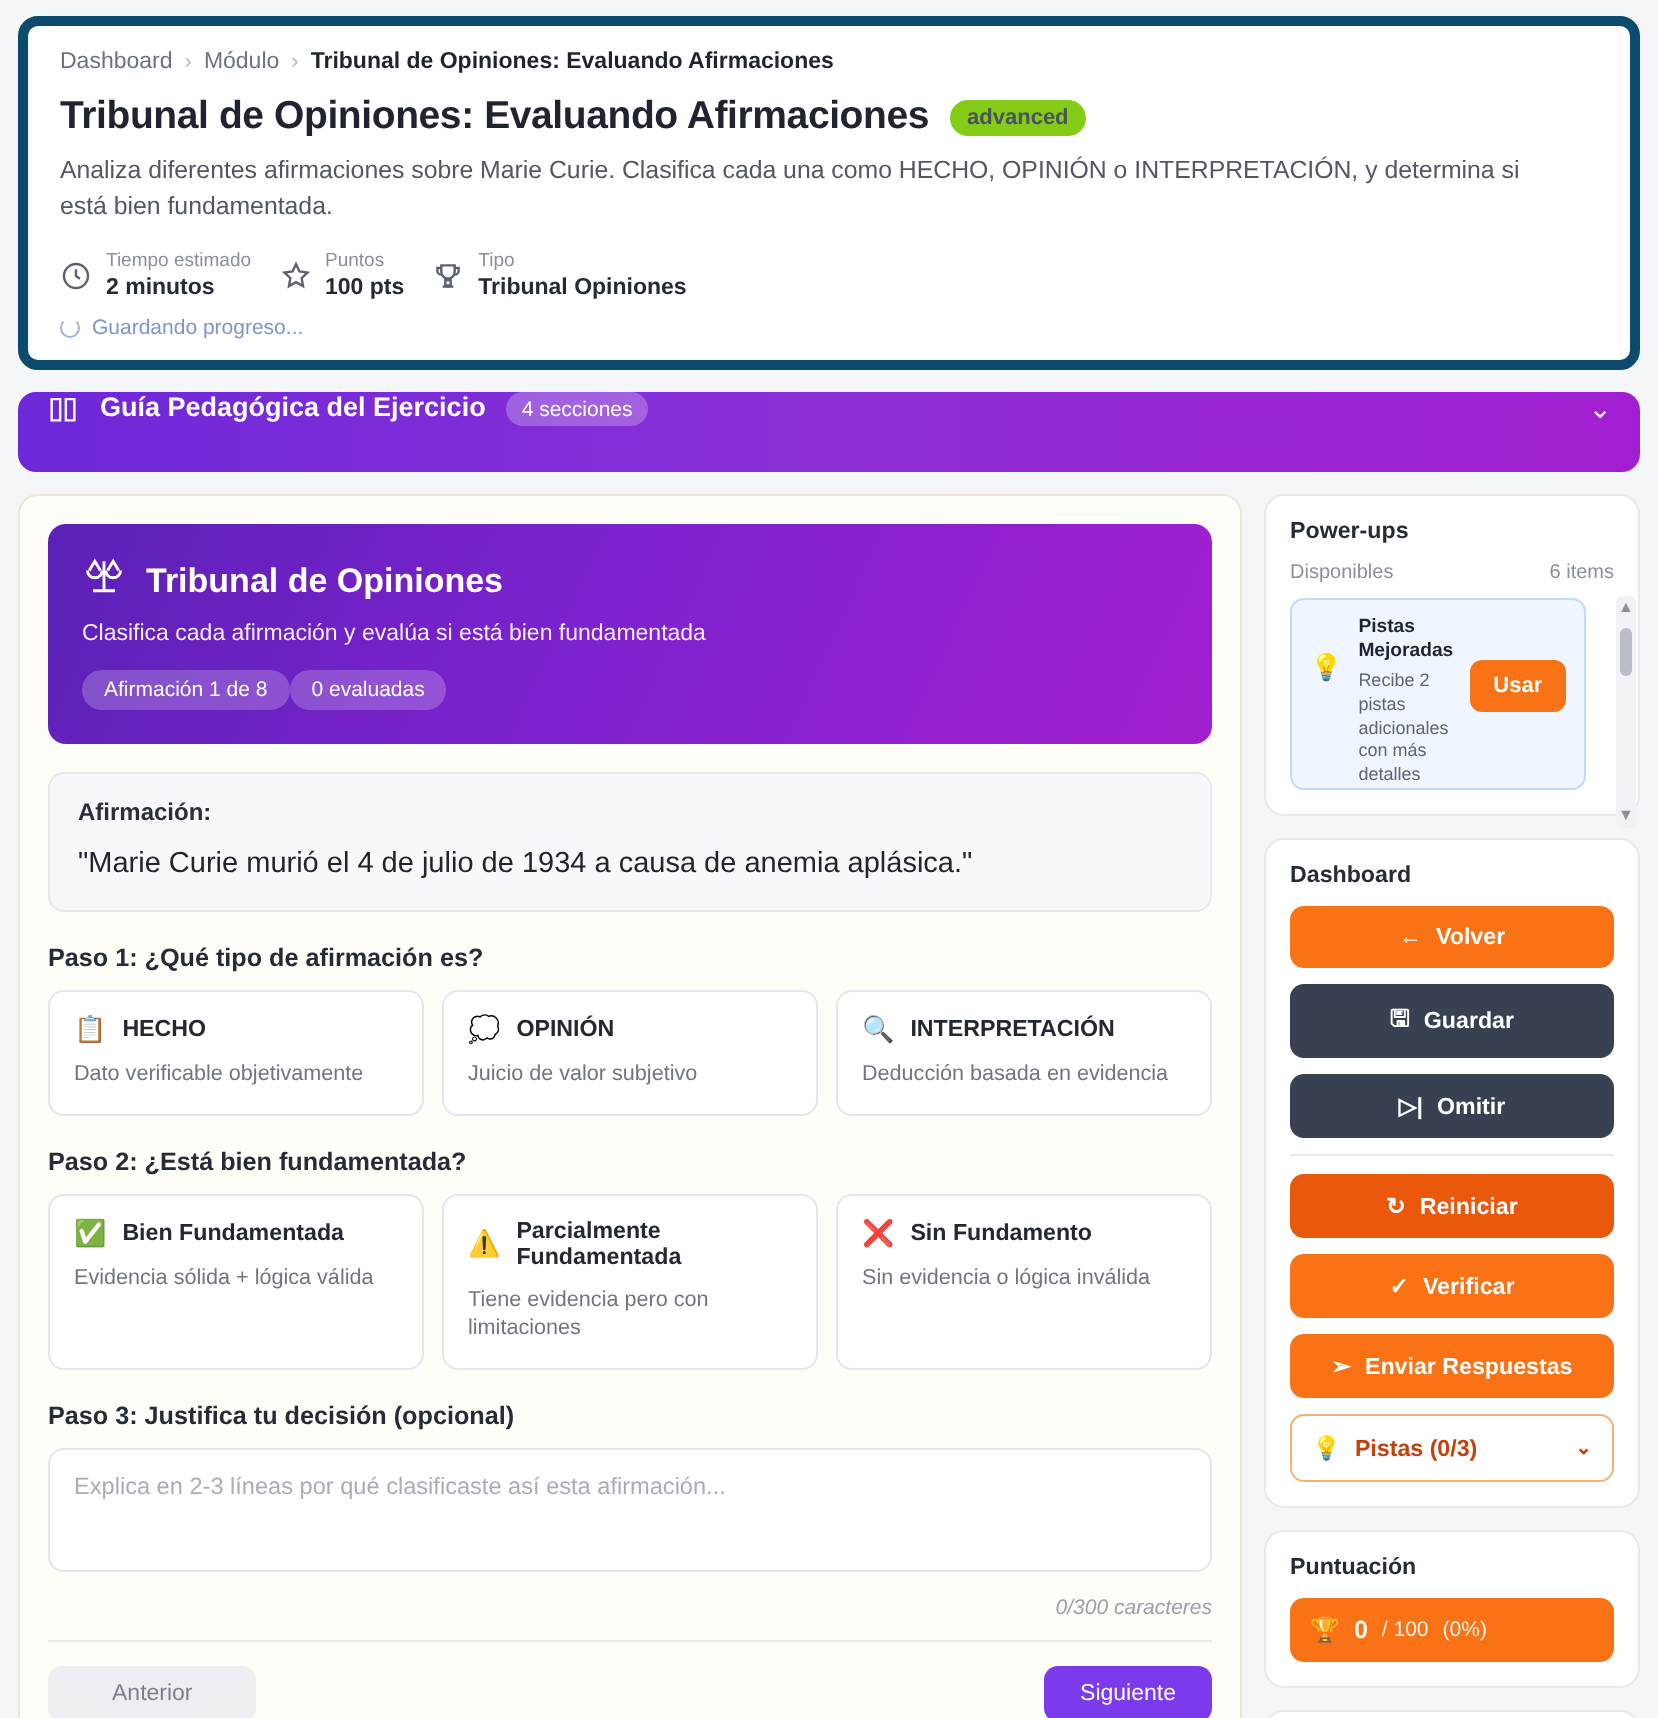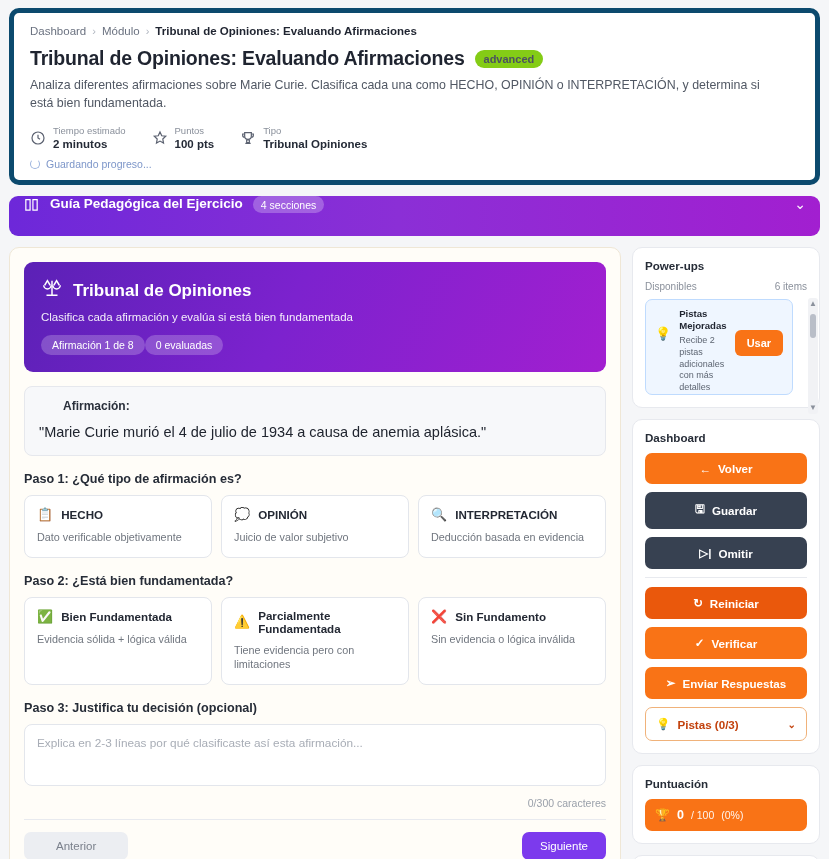--- a/index.html
+++ b/index.html
@@ -55,21 +55,21 @@
   .desc {
     font-size: 12.4px;
     color: #515864;
     line-height: 1.45;
     max-width: 740px;
     margin-bottom: 12px;
   }
   .meta-row {
     display: flex;
     align-items: center;
-    gap: 26px;
+    gap: 14px;
   }
   .meta {
     display: flex;
     align-items: center;
     gap: 7px;
   }
   .meta .ic { color: #5b6170; display: flex; align-items: center; }
   .meta .lbl { font-size: 9.5px; color: #8a909b; line-height: 1.25; }
   .meta .val { font-size: 11.5px; font-weight: bold; color: #242a36; line-height: 1.25; }
   .saving {
@@ -164,21 +164,21 @@
   }
 
   
   .stmt {
     margin-top: 14px;
     background: #f7f8fa;
     border: 1px solid #e6e8ed;
     border-radius: 8px;
     padding: 12px 14px 15px 14px;
   }
-  .stmt-label { font-size: 12px; font-weight: bold; color: #2a303b; margin-left: 24px; }
+  .stmt-label { font-size: 12px; font-weight: bold; color: #2a303b; }
   .stmt-text { font-size: 14.5px; color: #20252f; margin-top: 11px; }
 
   .step-label {
     font-size: 12.6px;
     font-weight: bold;
     margin: 16px 0 9px 0;
     color: #262c37;
   }
   .opts { display: flex; gap: 9px; }
   .opt {
@@ -217,20 +217,21 @@
     font-size: 11.8px;
     color: #2a2f3a;
     background: #fff;
   }
   textarea.just::placeholder { color: #a8adb6; }
   .counter {
     text-align: right;
     font-size: 10.5px;
     color: #9aa0aa;
     margin-top: 7px;
+    font-style: italic;
   }
   .bottom-div {
     border-top: 1px solid #e8eaef;
     margin-top: 10px;
     padding-top: 12px;
     display: flex;
     align-items: center;
   }
   .btn-prev {
     background: #eceef2;

